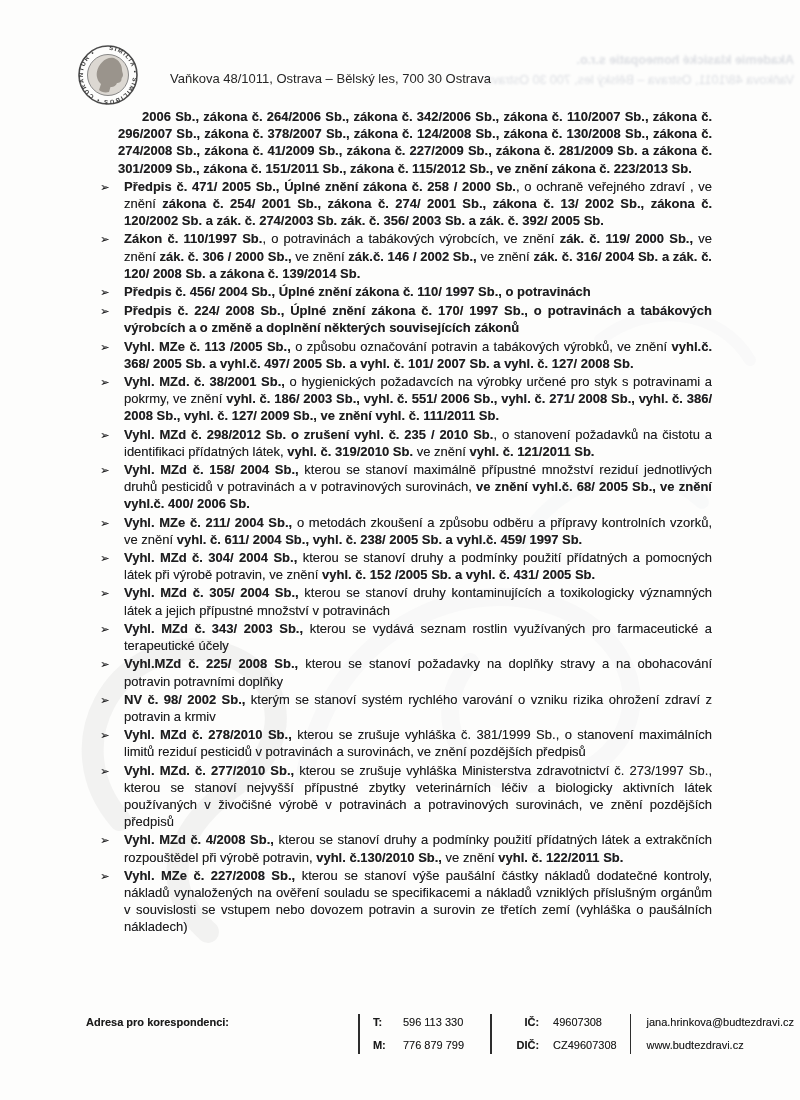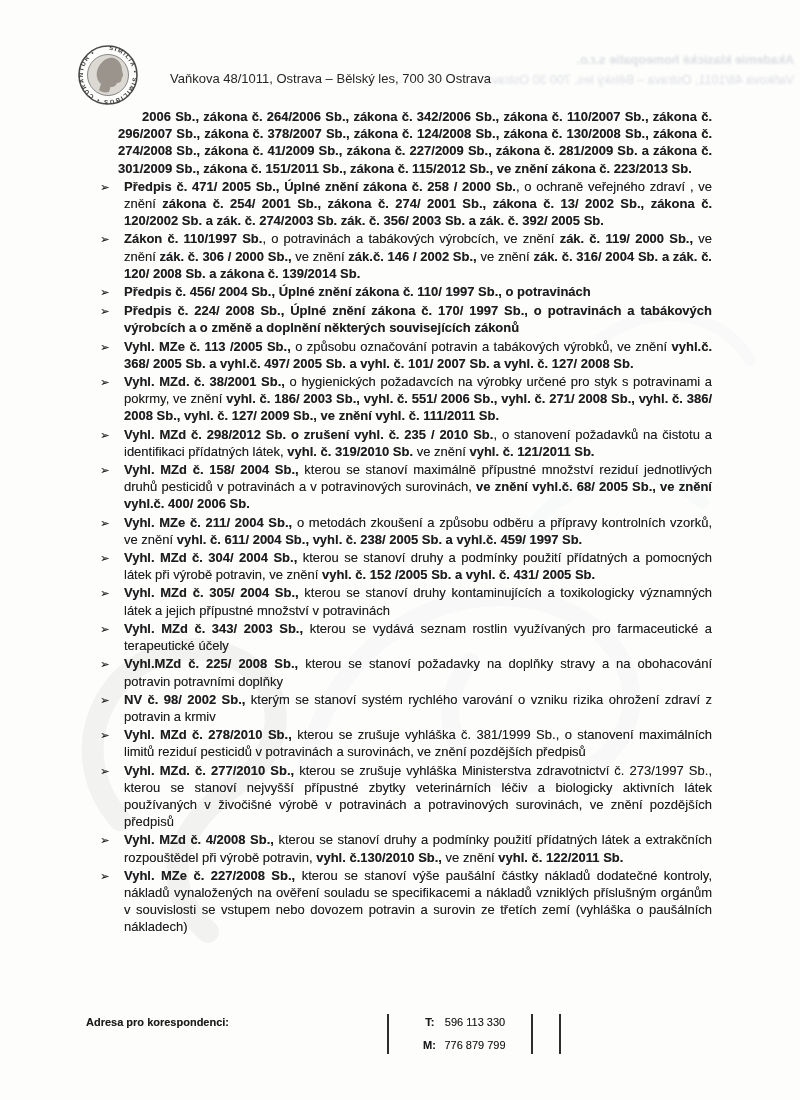--- a/index.html
+++ b/index.html
@@ -36,21 +36,21 @@
   .b{font-weight:bold;margin-top:20px;}
   
   .foot{
     position:absolute;left:86px;top:991px;width:708px;
     display:flex;align-items:stretch;
     font-size:11px;line-height:23px;color:#1b1b1b;
     text-shadow:0 0 .3px rgba(20,20,20,.4);
     margin-top:20px;
   }
   .fcol1{width:288px;}
-  .fcol2{width:116px;text-align:center;}
+  .fcol2{width:116px;}
   .fcol3{width:116px;}
   .fcol4{flex:1;padding-left:2px;}
   .fsep{width:2px;background:#2d2d2d;margin:3px 13px 3px 13px;}
   .bold{font-weight:bold;}
   .frow{white-space:nowrap;}
   .fl2{display:inline-block;width:30px;font-weight:bold;}
   .fl3{display:inline-block;width:34px;font-weight:bold;text-align:right;margin-right:14px;}
 </style>
 </head>
 <body>
@@ -171,16 +171,28 @@
     <div class="fsep"></div>
     <div class="fcol2">
       <div class="frow">
         <span class="fl2">T:</span><span>596 113 330</span>
       </div>
       <div class="frow">
         <span class="fl2">M:</span><span>776 879 799</span>
       </div>
     </div>
     <div class="fsep"></div>
+    <div class="fcol3">
+      <div class="frow">
+        <span class="fl3">IČ:</span><span>49607308</span>
+      </div>
+      <div class="frow">
+        <span class="fl3">DIČ:</span><span>CZ49607308</span>
+      </div>
+    </div>
     <div class="fsep"></div>
+    <div class="fcol4">
+      <div class="frow">jana.hrinkova@budtezdravi.cz</div>
+      <div class="frow">www.budtezdravi.cz</div>
+    </div>
   </footer>
 
 </div>
 
 </body></html>

